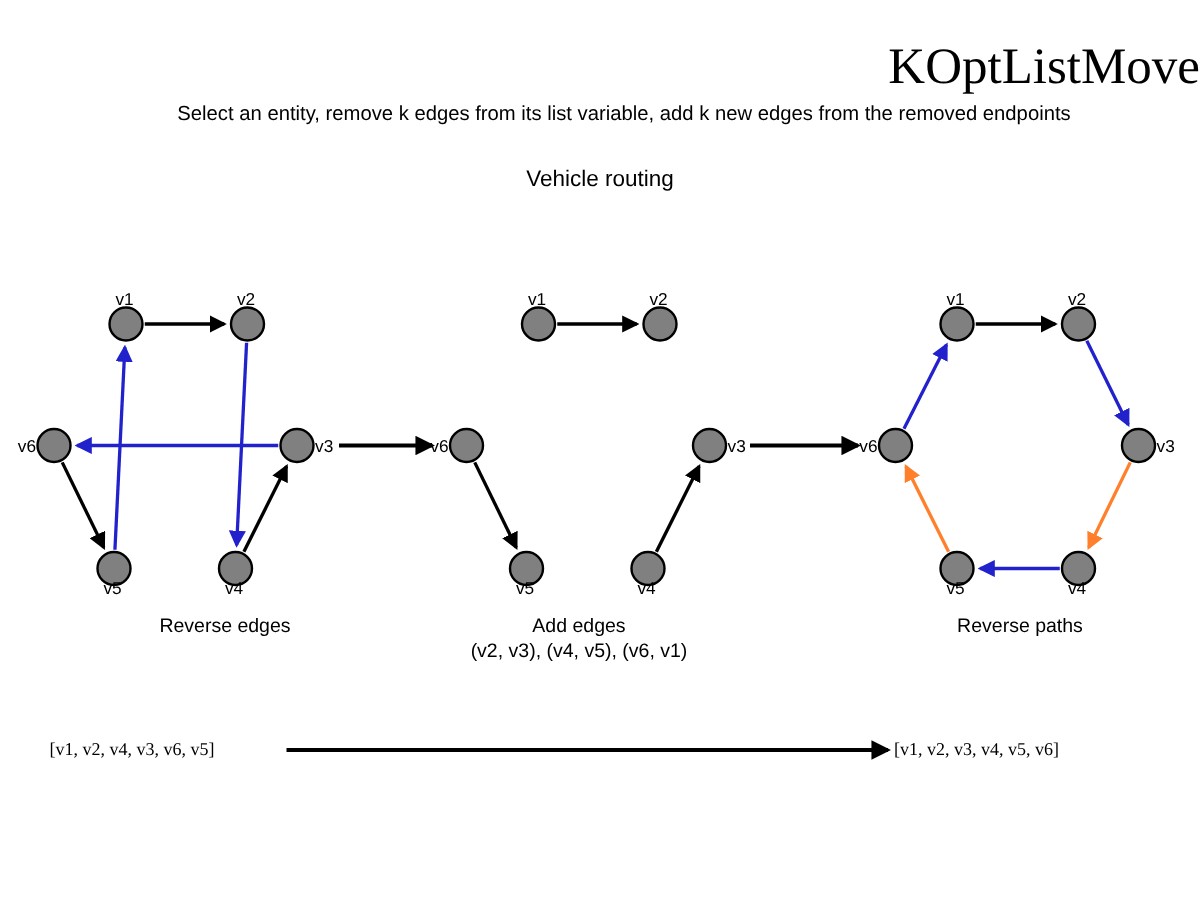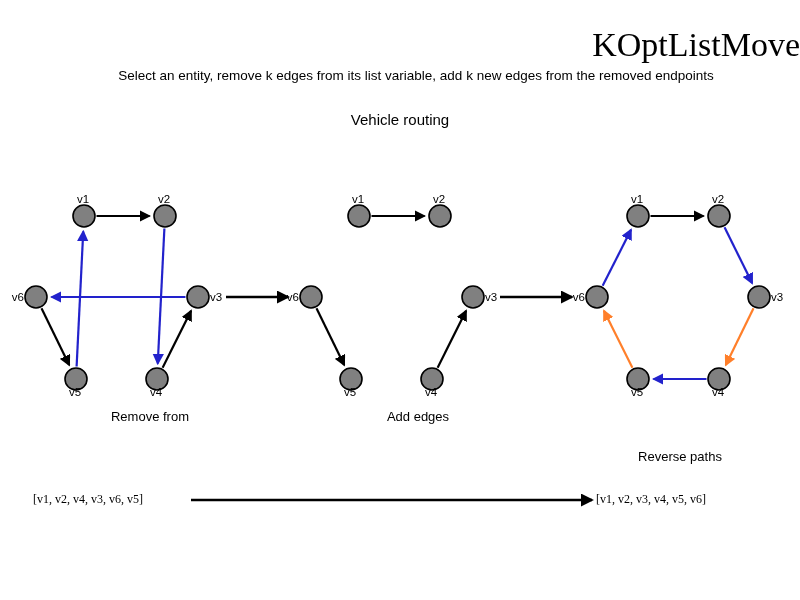--- a/index.html
+++ b/index.html
@@ -194,27 +194,28 @@
           <circle cx="597" cy="297" r="11" fill="#808080" stroke="#000000" stroke-width="1.6"></circle>
           <text x="585" y="301" text-anchor="end" class="vlabel">v6</text>
         </g>
       </g>
     <g id="bottom-layer">
         <line x1="191" y1="500" x2="592" y2="500" stroke="#000000" stroke-width="2.6" marker-end="url(#arrow-connector)"></line>
       </g>
   </svg>
 
   <div class="caption" style="left:40px; top:408px; width:220px;">
-    <div>Remove from</div>
+    <div>Reverse edges</div>
   </div>
 
-  <div class="caption" style="left:308px; top:408px; width:220px;">
+  <div class="caption" style="left:276px; top:408px; width:220px;">
     <div>Add edges</div>
+    <div>(v2, v3), (v4, v5), (v6, v1)</div>
   </div>
 
-  <div class="caption" style="left:570px; top:408px; width:220px;margin-top:40px;">
+  <div class="caption" style="left:570px; top:408px; width:220px;">
     <div>Reverse paths</div>
   </div>
 
   <div class="list-label" style="left:33px; top:492px;">[v1, v2, v4, v3, v6, v5]</div>
   <div class="list-label" style="left:596px; top:492px;">[v1, v2, v3, v4, v5, v6]</div>
 
 </div>
 
 </body></html>

